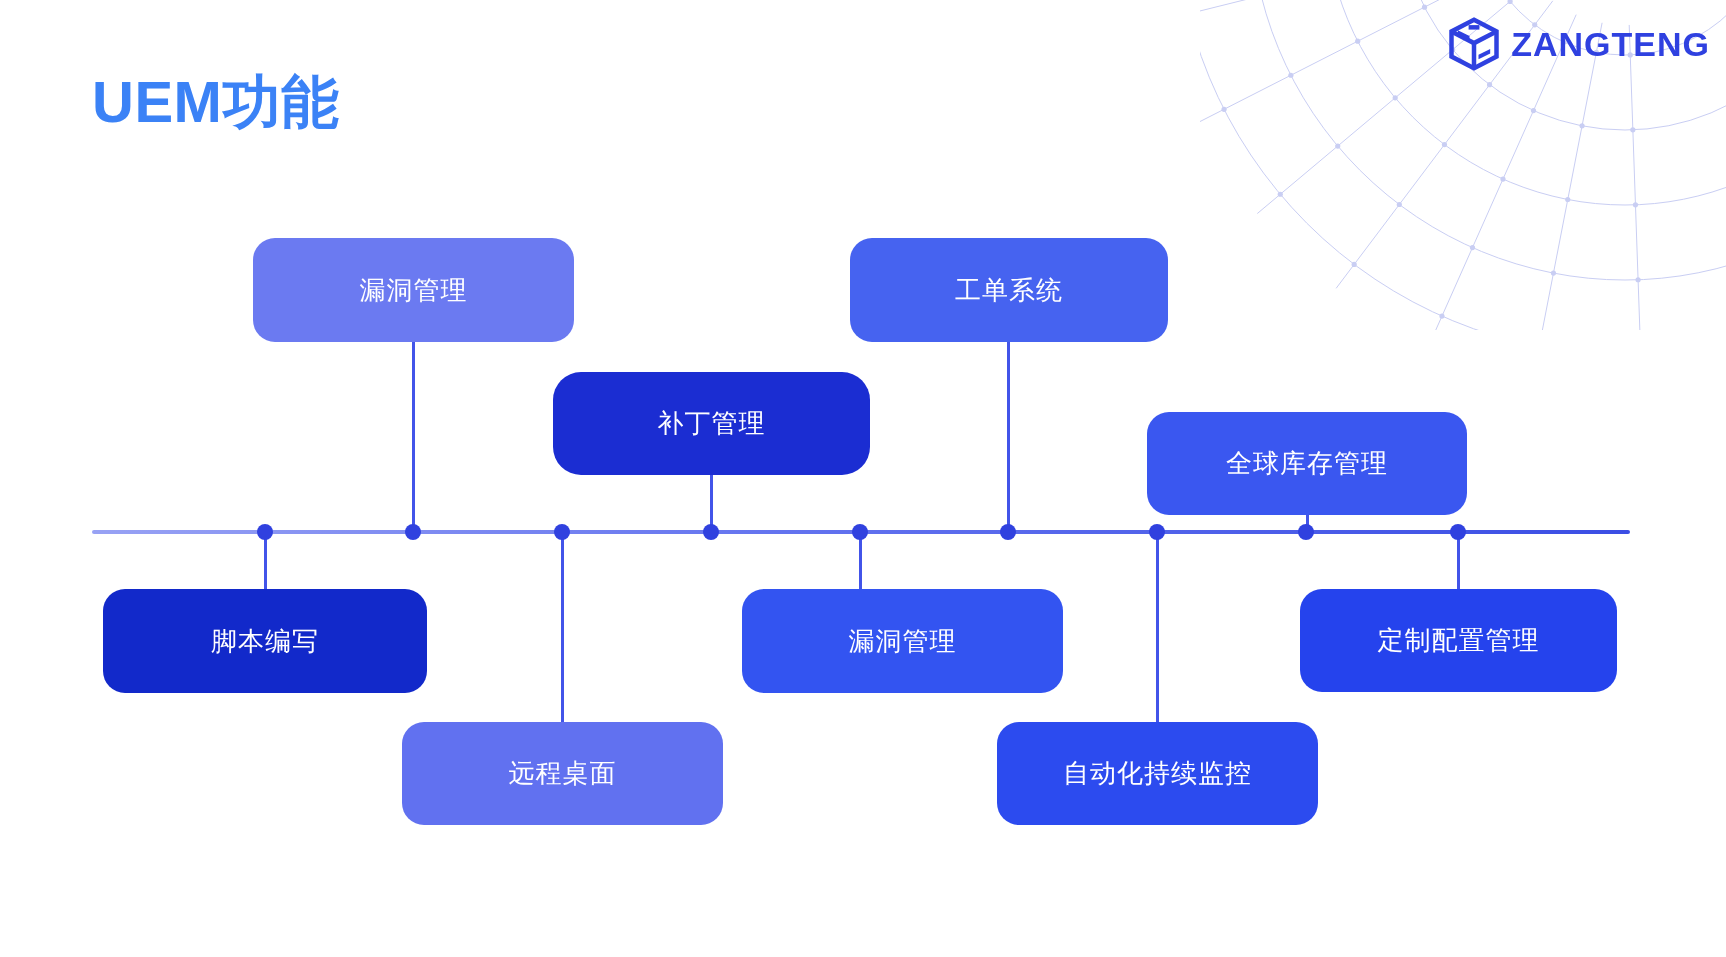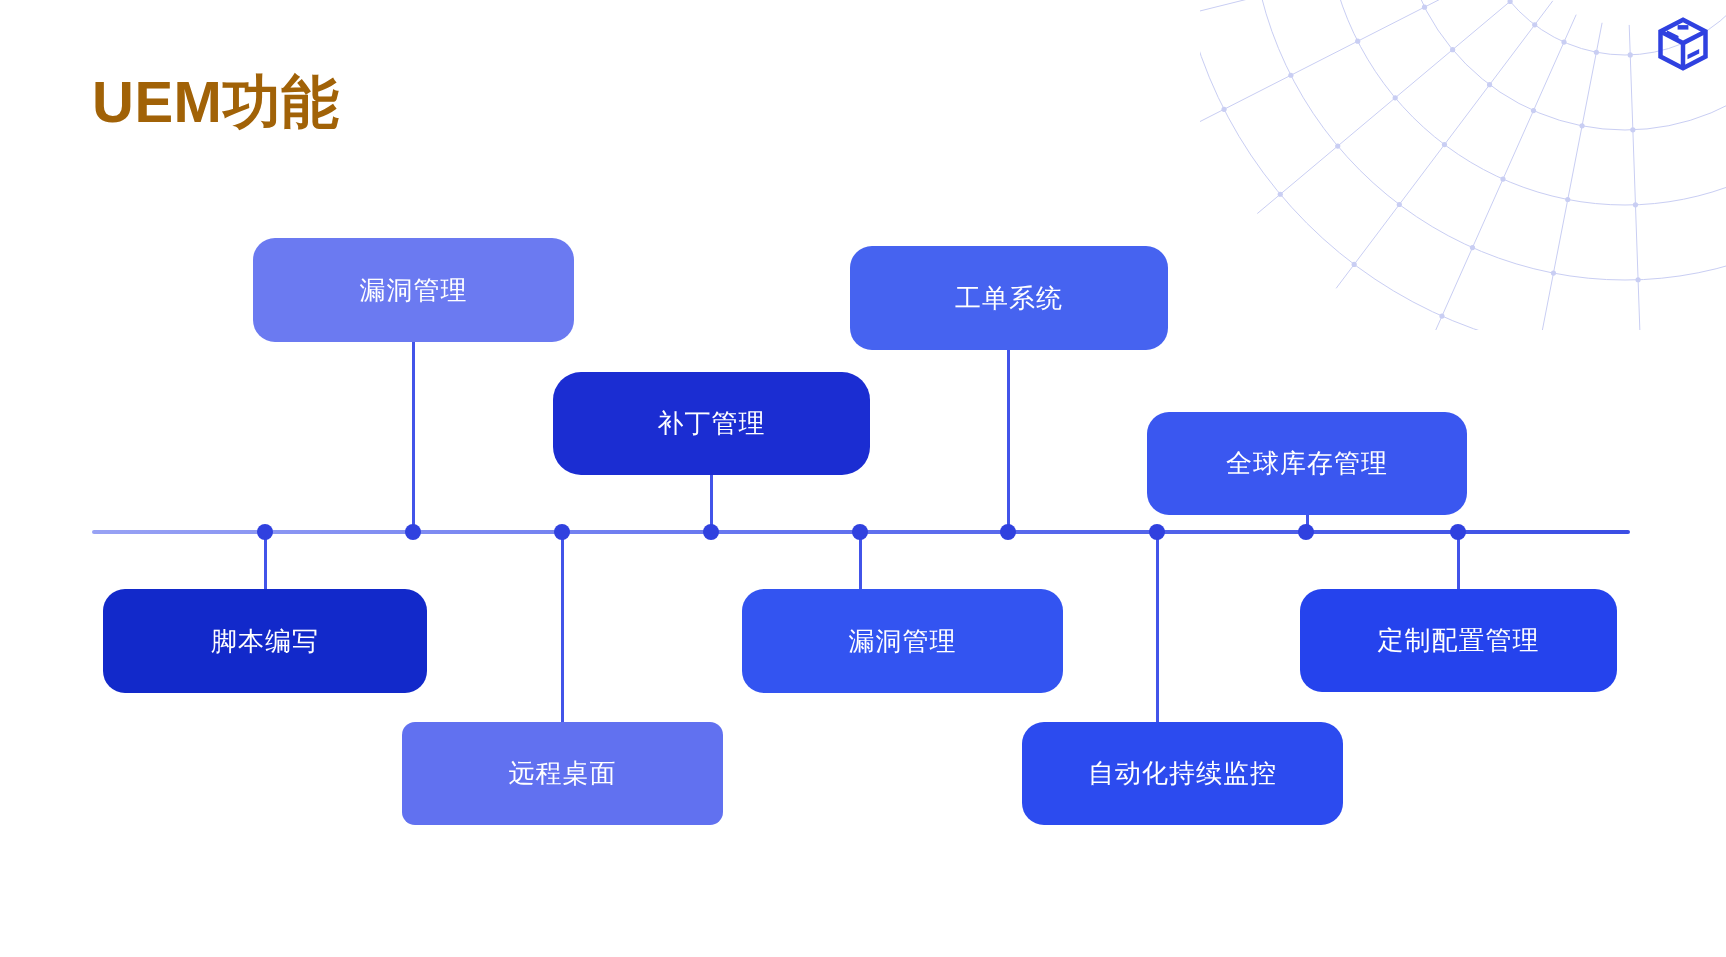--- a/index.html
+++ b/index.html
@@ -35,45 +35,45 @@
     letter-spacing: 1px;
     color: #2F41E0;
   }
 
   
   .page-title {
     position: absolute;
     left: 92px; top: 64px;
     font-size: 58px;
     font-weight: 800;
-    color: #a16207;
+    color: #3b82f6;
     letter-spacing: 0.5px;
   }
 
   
   .node {
     position: absolute;
     border-radius: 22px;
     display: flex;
     align-items: center;
     justify-content: center;
     color: #ffffff;
     font-size: 26px;
     letter-spacing: 1px;
     white-space: nowrap;
   }
   .b0 { left: 253px;  top: 238px; width: 321px; height: 104px; }
-  .b1 { left: 850px;  top: 238px; width: 318px; height: 104px; margin-top: 8px; }
+  .b1 { left: 850px;  top: 238px; width: 318px; height: 104px; }
   .b2 { left: 553px;  top: 372px; width: 317px; height: 103px; border-radius: 28px; }
   .b3 { left: 1147px; top: 372px; width: 320px; height: 103px; margin-top: 40px; }
   .b4 { left: 103px;  top: 589px; width: 324px; height: 104px; }
   .b5 { left: 700px;  top: 589px; width: 321px; height: 104px; }
   .b6 { left: 1300px; top: 589px; width: 317px; height: 103px; }
   .b7 { left: 402px;  top: 722px; width: 321px; height: 103px; }
-  .b8 { left: 1022px;  top: 722px; width: 321px; height: 103px; }
+  .b8 { left: 997px;  top: 722px; width: 321px; height: 103px; }
 
   .main-line {
     position: absolute;
     left: 92px; top: 530px;
     width: 1538px; height: 4px;
     border-radius: 2px;
     background: linear-gradient(90deg, #98A2F4 0%, #6373EF 45%, #3B4EE4 100%);
   }
   .vline {
     position: absolute;
@@ -196,20 +196,21 @@
       <path d="M30 4 L55 17 L55 45 L30 58 L5 45 L5 17 Z"></path>
       <path d="M5 17 L30 30 L55 17"></path>
       <path d="M30 30 L30 58"></path>
     </g>
     <g fill="#2F41E0">
       <rect x="12" y="24" width="13" height="5" transform="skewY(26) translate(0,-14)"></rect>
       <rect x="35" y="38" width="13" height="5" transform="skewY(-26) translate(0,22)"></rect>
       <rect x="24" y="10" width="12" height="5"></rect>
     </g>
   </svg>
+  <div class="logo-text">ZANGTENG</div>
 </div>
 
 <h1 class="page-title">UEM功能</h1>
 
 <div class="main-line"></div>
 
 <div class="vline v0"></div>
 <div class="vline v1"></div>
 <div class="vline v2"></div>
 <div class="vline v3"></div>
@@ -229,14 +230,14 @@
 <div class="dot d7"></div>
 <div class="dot d8"></div>
 
 <div class="node b0" style="background: rgb(107, 122, 241);">漏洞管理</div>
 <div class="node b1" style="background: rgb(70, 99, 240);">工单系统</div>
 <div class="node b2" style="background: rgb(27, 45, 210);">补丁管理</div>
 <div class="node b3" style="background: rgb(58, 87, 240);">全球库存管理</div>
 <div class="node b4" style="background: rgb(18, 41, 202);">脚本编写</div>
 <div class="node b5" style="background: rgb(51, 84, 241); margin-left: 42px;">漏洞管理</div>
 <div class="node b6" style="background: rgb(37, 67, 237);">定制配置管理</div>
-<div class="node b7" style="background: rgb(97, 113, 240); border-radius: 13px;">远程桌面</div>
+<div class="node b7" style="background: rgb(97, 113, 240);">远程桌面</div>
 <div class="node b8" style="background: rgb(44, 75, 239);">自动化持续监控</div>
 
 </body></html>

